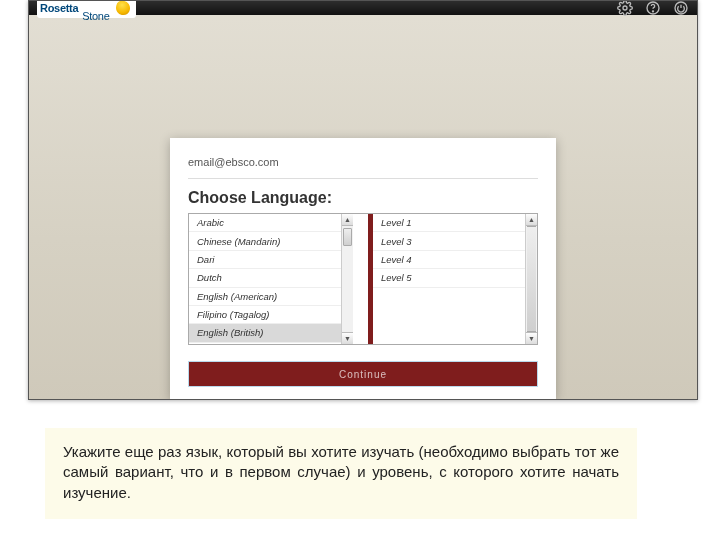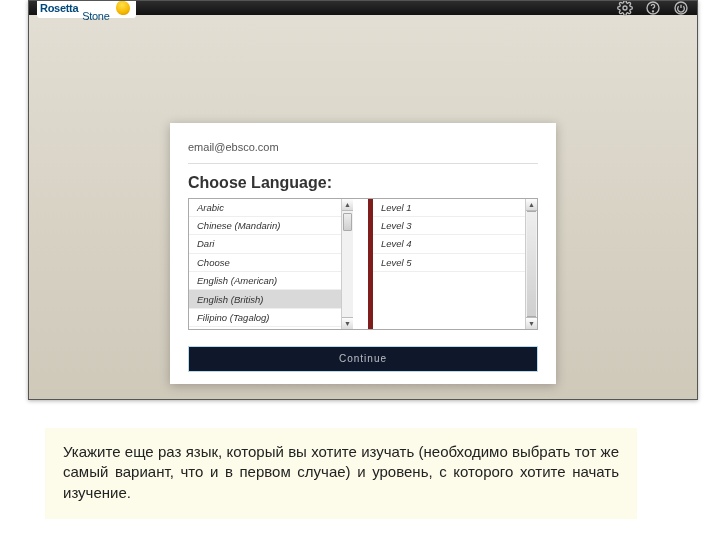--- a/index.html
+++ b/index.html
@@ -50,21 +50,21 @@
     width: 16px; height: 16px;
     color: #bbb;
     cursor: pointer;
   }
   .top-icons .ico svg { width: 16px; height: 16px; display:block; }
 
   .canvas {
     position: absolute;
     top: 28px; left: 0; right: 0; bottom: 0;
     display: flex;
-    align-items: center;
+    align-items: flex-end;
     justify-content: center;
   }
   .card {
     margin-top: 78px;
     width: 386px;
     background: #fff;
     box-shadow: 0 2px 10px rgba(0,0,0,0.25);
     padding: 14px 18px 12px 18px;
   }
   .email-row {
@@ -125,21 +125,21 @@
     border-bottom: 1px solid #eee;
     cursor: pointer;
     white-space: nowrap;
   }
   .item.selected {
     background: #d9d9d9;
   }
   .continue-bar {
     margin-top: 16px;
     height: 26px;
-    background: #0f172a;
+    background: #7f1d1d;
     border: 1px solid #b9d9ec;
     display:flex;align-items:center;justify-content:center;
     font-size: 10px;
     color: rgba(255,255,255,0.7);
     letter-spacing: 1px;
   }
 
   .instruction {
     position: absolute;
     left: 45px;
@@ -190,24 +190,24 @@
   <div class="canvas">
     <div class="card">
       <div class="email-row">email@ebsco.com</div>
       <div class="choose-row">Choose Language:</div>
       <div class="lists">
         <div class="listbox languages">
           <div class="items" id="lang-items">
               <div class="item">Arabic</div>
               <div class="item">Chinese (Mandarin)</div>
               <div class="item">Dari</div>
-              <div class="item">Choose</div>
+              <div class="item">Dutch</div>
               <div class="item">English (American)</div>
+              <div class="item">Filipino (Tagalog)</div>
               <div class="item selected">English (British)</div>
-              <div class="item">Filipino (Tagalog)</div>
               <div class="item">French</div>
             </div>
           <div class="scroll">
             <div class="arrow">▲</div>
             <div class="track">
                 <div class="thumb"></div>
               </div>
             <div class="arrow down">▼</div>
           </div>
         </div>

